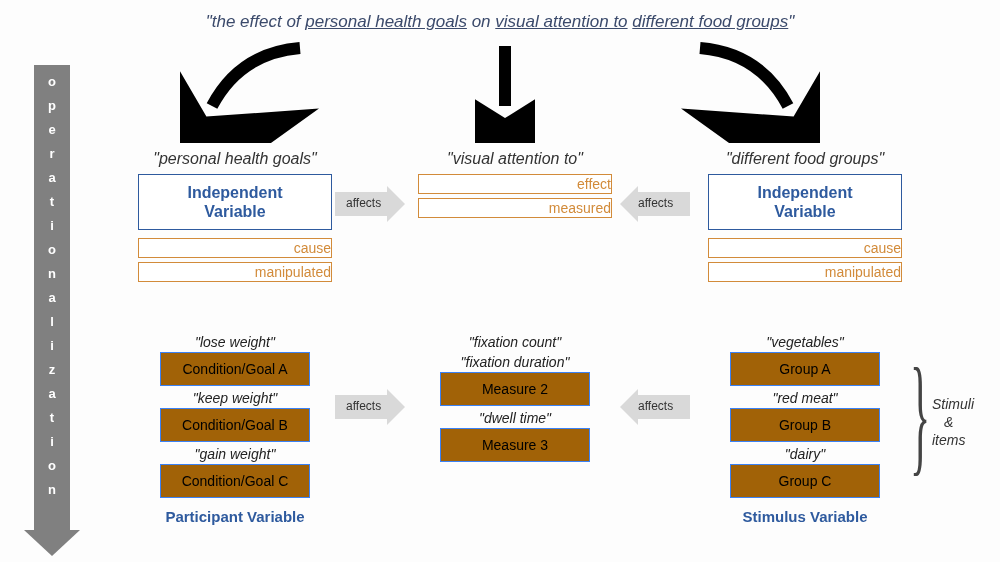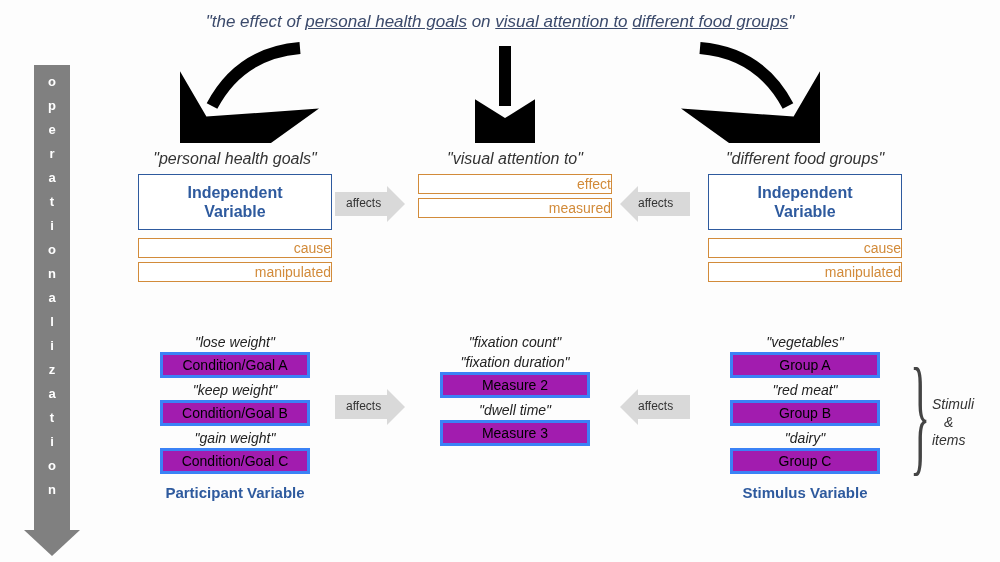--- a/index.html
+++ b/index.html
@@ -93,24 +93,24 @@
     text-align: right;
   }
   
   .item-label {
     font-style: italic;
     font-size: 14px;
     color: #222;
     margin-top: 4px;
   }
   .item-box {
-    border: 3px solid #3b82f6;
-    background: #a21caf;
-    font-size: 14px;
-    padding: 2px 0;
+    border: 1px solid #3b82f6;
+    background: #a16207;
+    font-size: 14px;
+    padding: 8px 0;
     margin: 2px 40px 0 40px;
   }
   
   .bottom-label {
     color: #2e5a9e;
     font-weight: bold;
     font-size: 15px;
     margin-top: 10px;
   }
   

